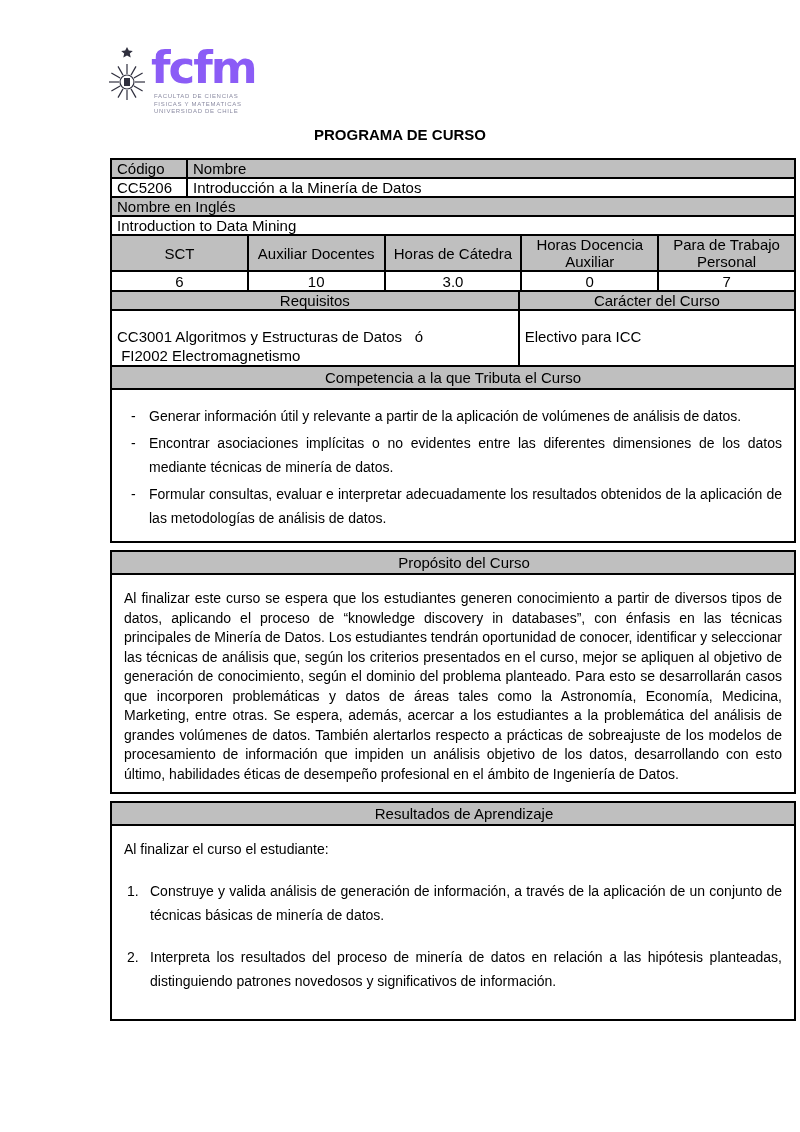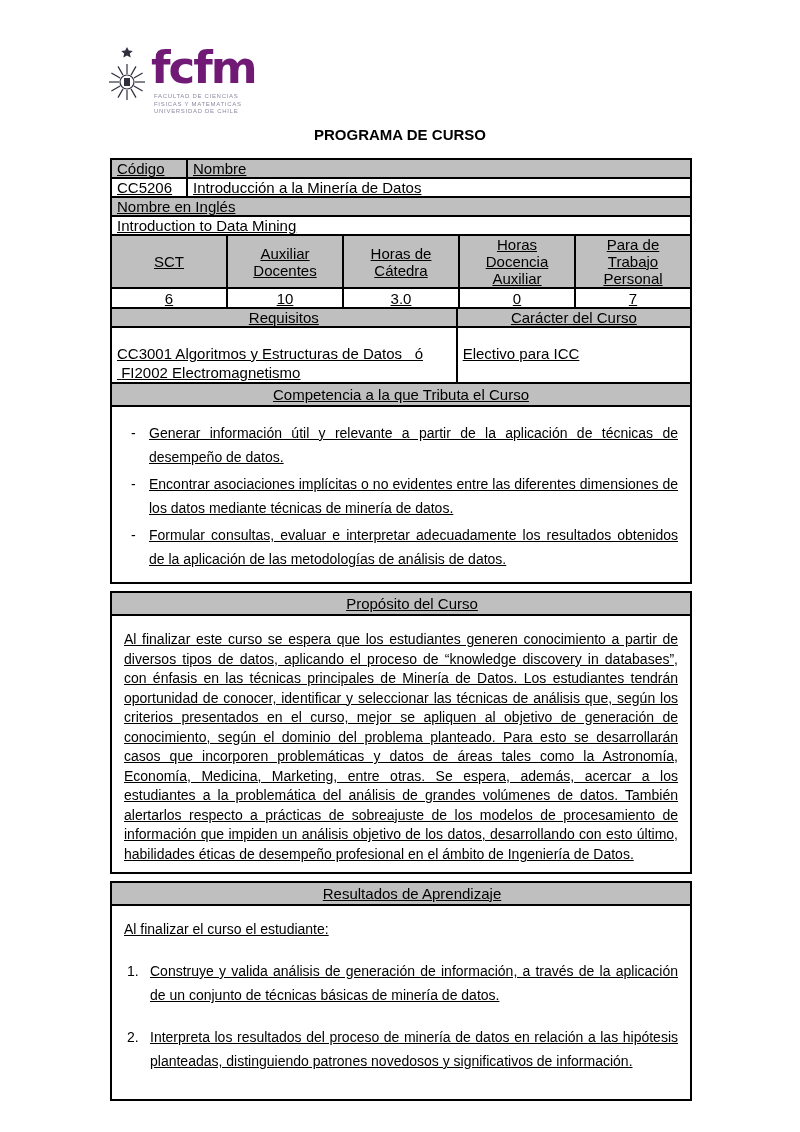--- a/index.html
+++ b/index.html
@@ -11,30 +11,30 @@
   }
   .page { position: absolute; inset: 0; width: 800px; height: 1132px; overflow: hidden; background: #fff; }
 
   
   .logo { position: absolute; left: 106px; top: 44px; display: flex; align-items: flex-start; }
   .logo-emblem { width: 42px; height: 62px; flex: 0 0 auto; }
   .logo-textblock { margin-left: 3px; margin-top: 2px; }
   .logo-brand {
     font-family: "DejaVu Sans", sans-serif;
     font-size: 45px; font-weight: bold; letter-spacing: -2px;
-    color: #701a75; line-height: 44px;
+    color: #8b5cf6; line-height: 44px;
   }
   .logo-lines { margin-top: 3px; padding-left: 3px; }
   .logo-line { font-size: 6px; letter-spacing: 0.7px; color: #8b8ba2; line-height: 7.5px; white-space: nowrap; }
 
   
   .title { position: absolute; top: 126px; left: 0; width: 800px; text-align: center; font-size: 15px; font-weight: bold; }
 
   
-  .doc { position: absolute; left: 110px; top: 158px; width: 582px; text-decoration: underline; }
+  .doc { position: absolute; left: 110px; top: 158px; width: 686px; }
 
   table { border-collapse: collapse; width: 100%; table-layout: fixed; }
   td, th { border: 2px solid #000; font-size: 15px; font-weight: normal; padding: 0 5px; vertical-align: middle; }
   .gray { background: #BFBFBF; }
   .stack { margin-top: -2px; }
 
   .t-info td, .t-info th { height: 18px; text-align: left; line-height: 17px; }
   .t-info .col-code { width: 76px; }
 
   .t-metrics th { height: 36px; text-align: center; line-height: 17px; padding: 0 4px; }
@@ -156,21 +156,21 @@
           <div class="prewrap"> FI2002 Electromagnetismo</div>
         </td>
         <td>Electivo para ICC</td>
       </tr>
     </tbody>
       </table>
 
     <div class="section-bar">Competencia a la que Tributa el Curso</div>
     <div class="section-box">
       <ul class="dash-list">
-        <li>Generar información útil y relevante a partir de la aplicación de técnicas de desempeño de datos.</li>
+        <li>Generar información útil y relevante a partir de la aplicación de volúmenes de análisis de datos.</li>
         <li>Encontrar asociaciones implícitas o no evidentes entre las diferentes dimensiones de los datos mediante técnicas de minería de datos.</li>
         <li>Formular consultas, evaluar e interpretar adecuadamente los resultados obtenidos de la aplicación de las metodologías de análisis de datos.</li>
       </ul>
     </div>
 
     <div class="section-bar gap">Propósito del Curso</div>
     <div class="section-box">
       <div class="para">Al finalizar este curso se espera que los estudiantes generen conocimiento a partir de diversos tipos de datos, aplicando el proceso de “knowledge discovery in databases”, con énfasis en las técnicas principales de Minería de Datos.  Los estudiantes tendrán oportunidad de conocer, identificar y seleccionar las técnicas de análisis que, según los criterios presentados en el curso, mejor se apliquen al objetivo de generación de conocimiento, según el dominio del problema planteado.  Para esto se desarrollarán casos que incorporen problemáticas y datos de áreas tales como la Astronomía, Economía, Medicina, Marketing, entre otras.  Se espera, además, acercar a los estudiantes a la problemática del análisis de grandes volúmenes de datos.  También alertarlos respecto a prácticas de sobreajuste de los modelos de procesamiento de información que impiden un análisis objetivo de los datos, desarrollando con esto último, habilidades éticas de desempeño profesional en el ámbito de Ingeniería de Datos.</div>
     </div>
 

